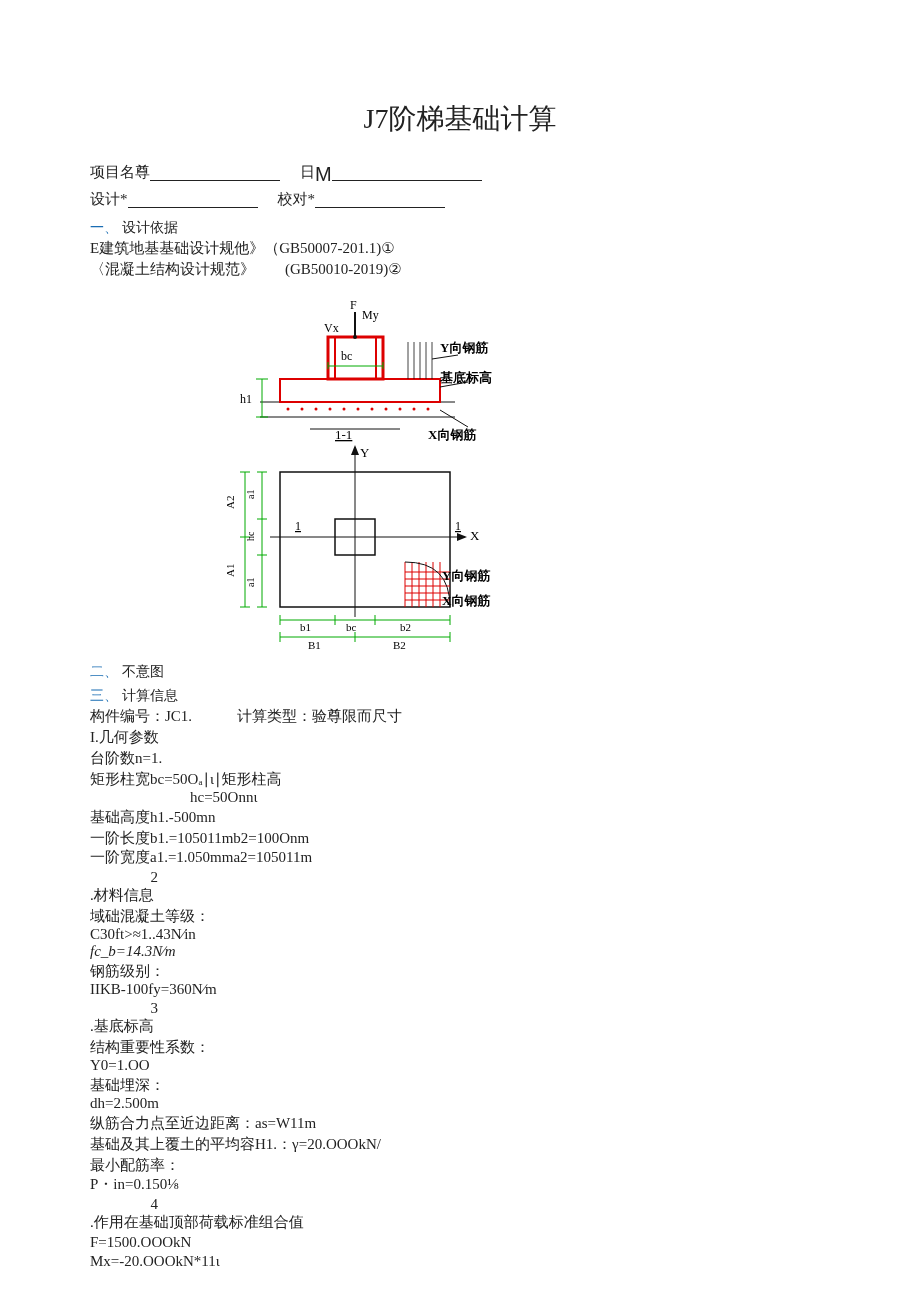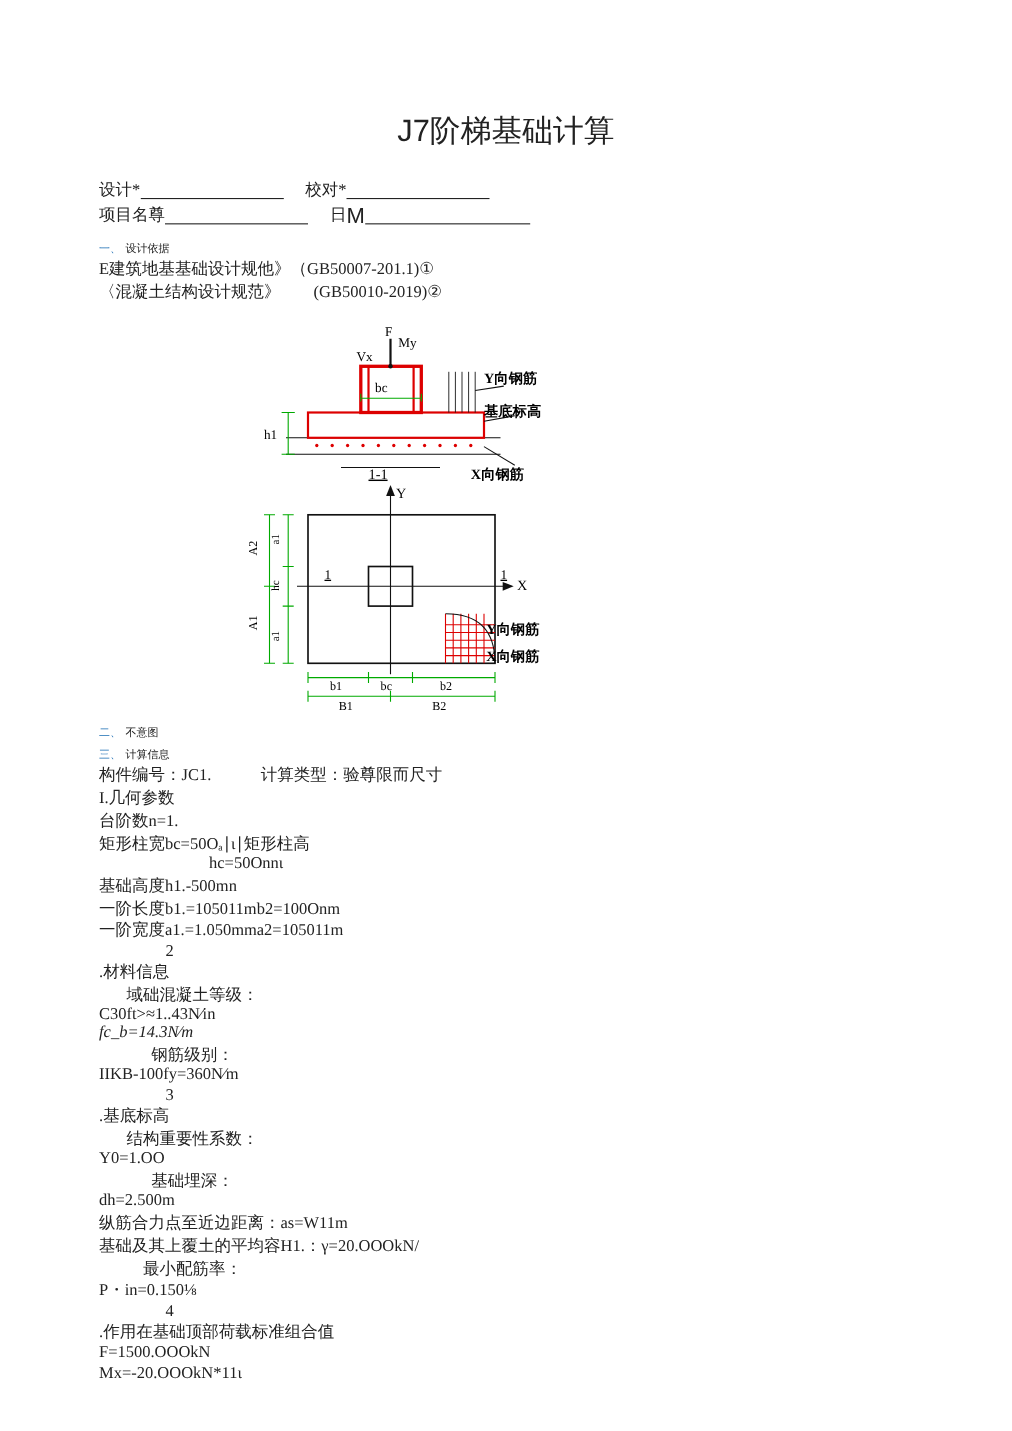--- a/index.html
+++ b/index.html
@@ -9,51 +9,51 @@
       font-family: "SimSun", "宋体", serif;
       font-size: 15px;
       color: #222;
       background: #fff;
     }
     .title {
       text-align: center;
       font-size: 28px;
       font-weight: normal;
       margin-bottom: 25px;
-      font-family: Liberation Sans, sans-serif;
+      font-family: Liberation Serif, serif;
     }
     .header-rows { margin-bottom: 10px; }
     .header-row {
       display: flex;
       margin-bottom: 4px;
     }
     .header-label { white-space: nowrap; }
     .header-blank {
       display: inline-block;
       border-bottom: 1px solid #222;
       min-width: 130px;
       height: 1.2em;
       margin-right: 20px;
     }
     .header-big { font-size: 20px; font-family: Arial, sans-serif; }
     .section { margin-bottom: 2px; }
     .sec-h {
-      font-size: 10px;
+      font-size: 14px;
       margin-top: 6px;
     }
     .sec-num { color: #1a6db3; margin-right: 4px;}
     .indent1 { margin-left: 50px; }
     .indent2 { margin-left: 80px; }
     .indent-num { margin-left: 30px; }
     .row { margin: 2px 0; }
     .cols {
       display: flex;
       flex-direction: column;
     }
-    .c1 { width: 170px; text-align: center; }
+    .c1 { width: 170px; }
     .c2 { width: 200px; }
     .c3 { width: 180px; font-style: italic; }
     .cA { width: 300px; }
     .cB { width: 180px; }
 
     
     .diagram-wrap {
       width: 290px;
       margin-left: 120px;
       margin-top: 8px;
@@ -61,31 +61,31 @@
     }
     svg { display: block; }
   </style>
 </head>
 <body>
 
 <div class="title">J7阶梯基础计算</div>
 
 <div class="header-rows">
   <div class="header-row">
-    <span class="header-label">设计*</span>
-    <span class="header-blank"></span>
-    <span class="header-label">校对*</span>
-    <span class="header-blank"></span>
-  </div>
-  <div class="header-row">
     <span class="header-label">项目名尊</span>
     <span class="header-blank"></span>
     <span class="header-label">日</span>
     <span class="header-label header-big">M</span>
     <span class="header-blank" style="min-width:150px"></span>
+  </div>
+  <div class="header-row">
+    <span class="header-label">设计*</span>
+    <span class="header-blank"></span>
+    <span class="header-label">校对*</span>
+    <span class="header-blank"></span>
   </div>
 </div>
 
 <div class="section">
   <div class="sec-h">
     <span class="sec-num">一、</span><span>设计依据</span>
   </div>
   <div class="row indent1">E建筑地基基础设计规他》（GB50007-201.1)①</div>
   <div class="row indent1">〈混凝土结构设计规范》　　(GB50010-2019)②</div>
 

